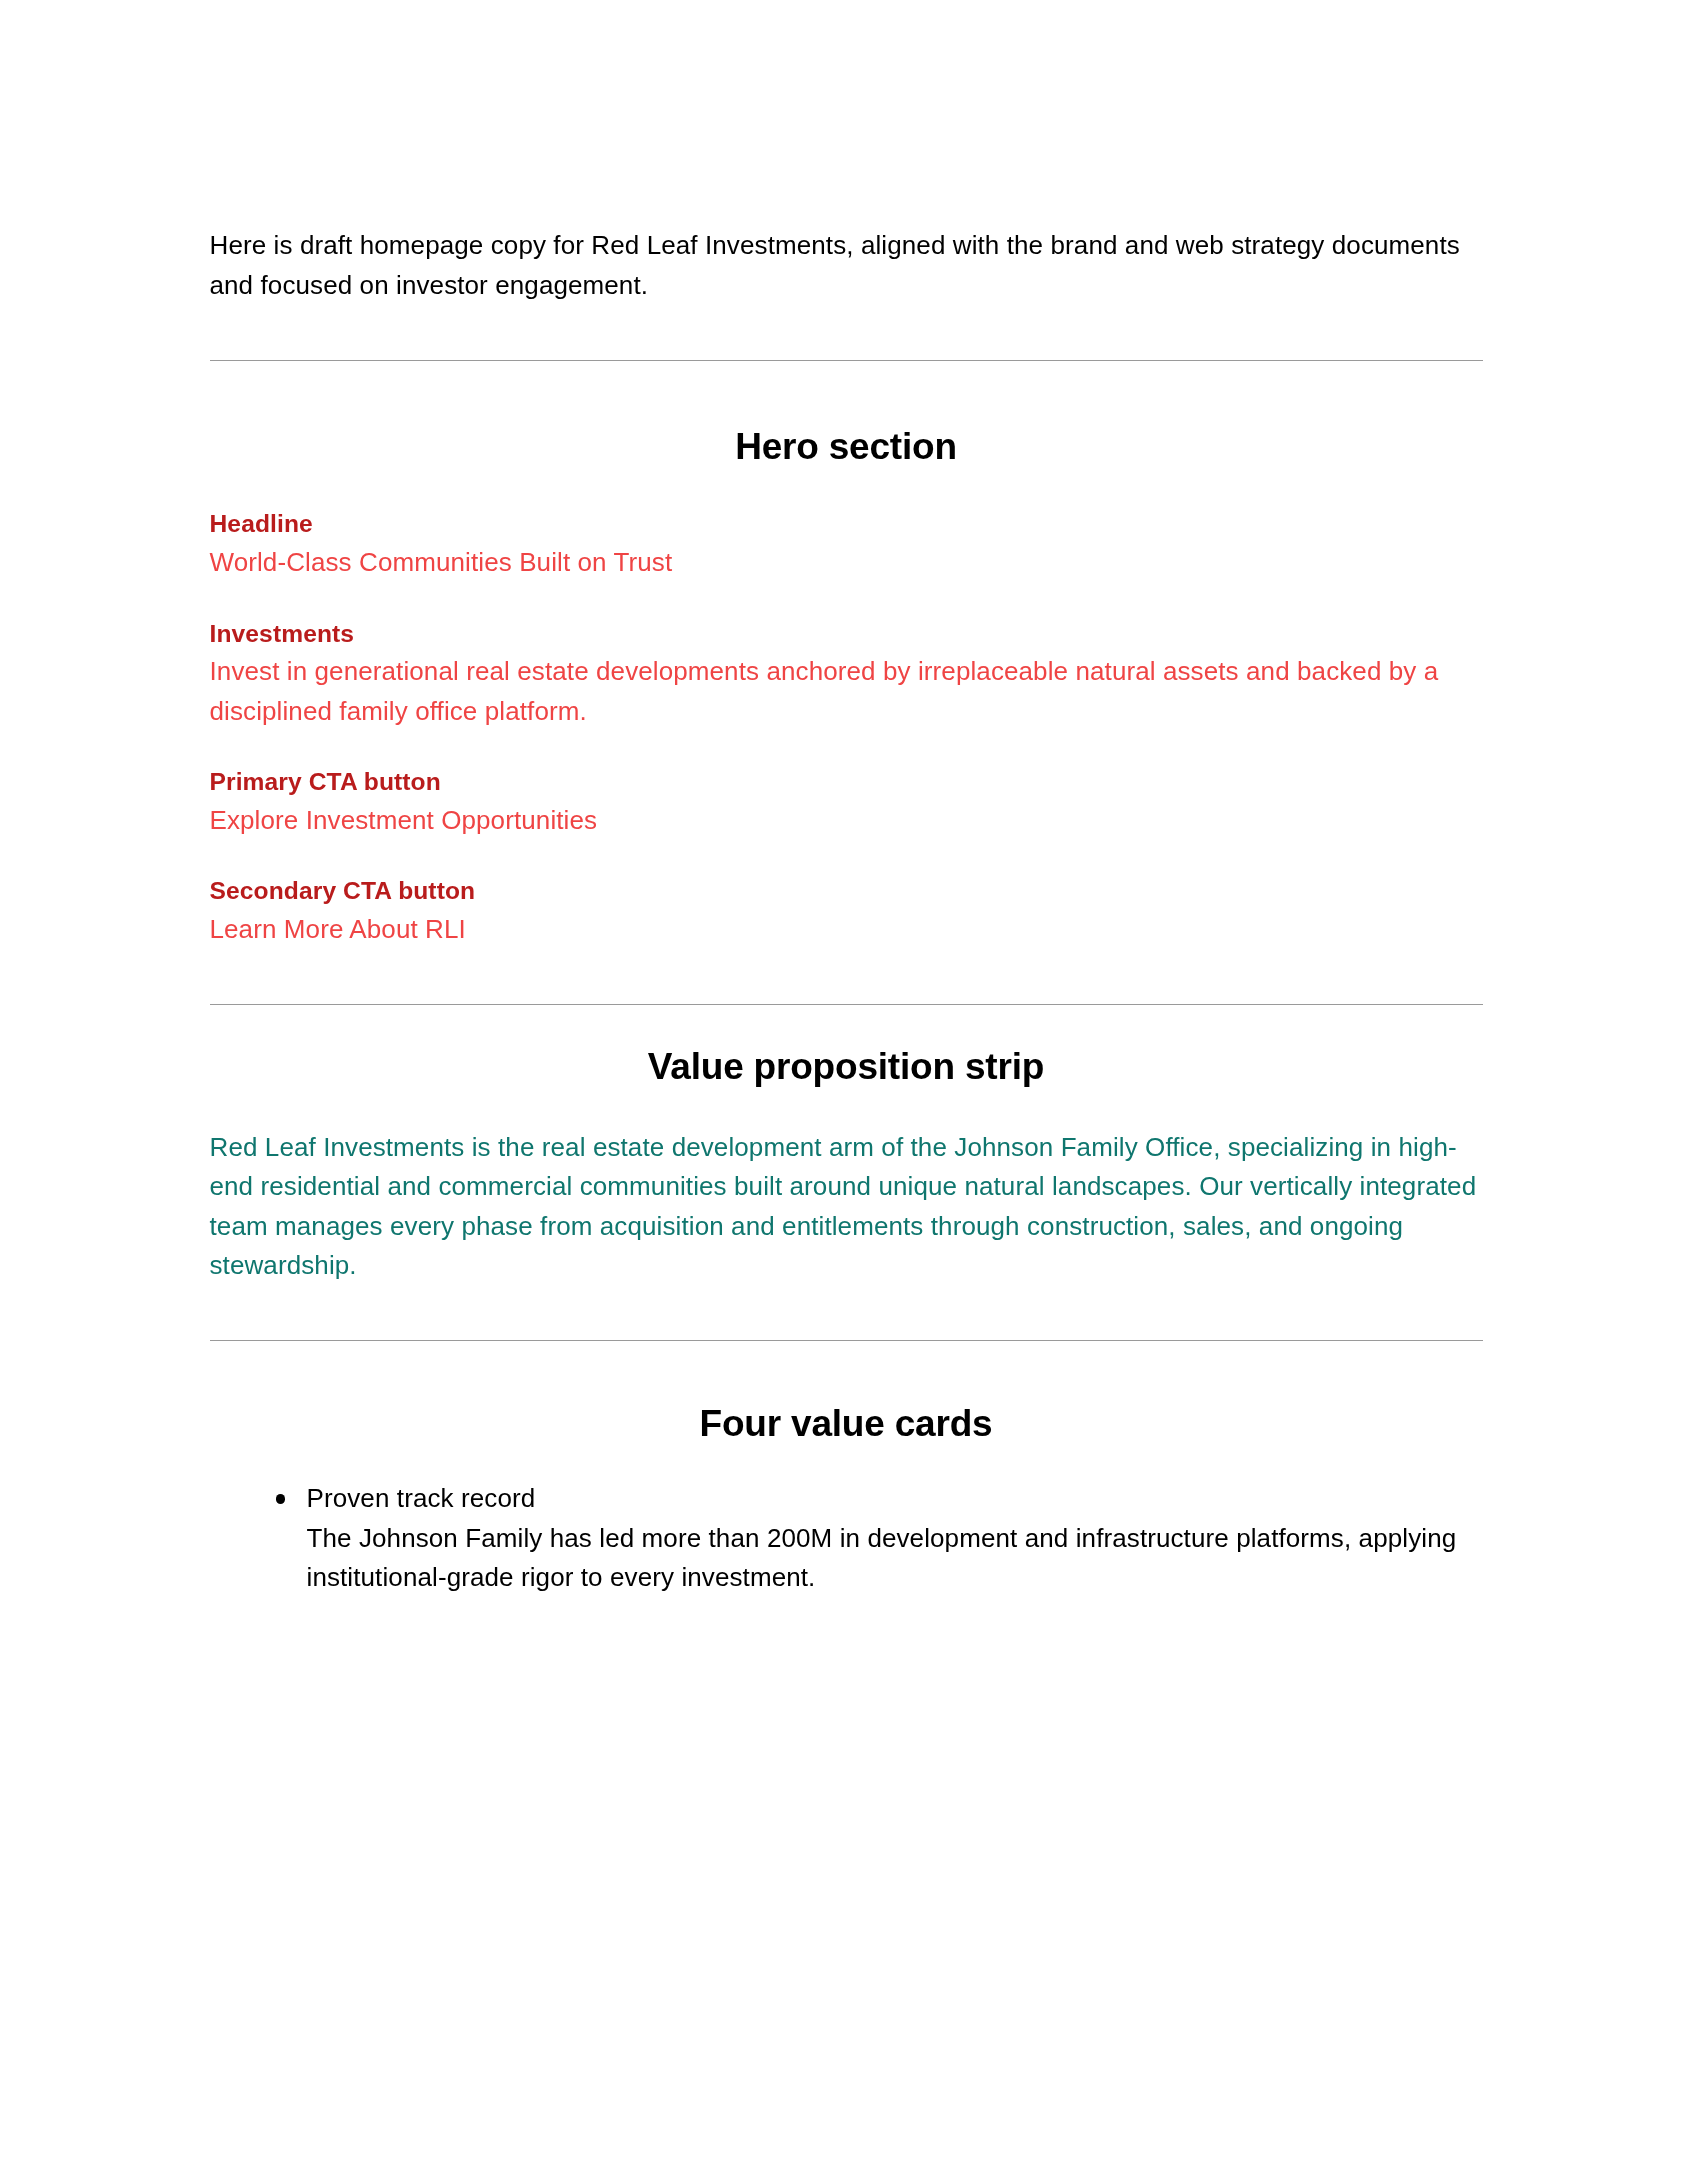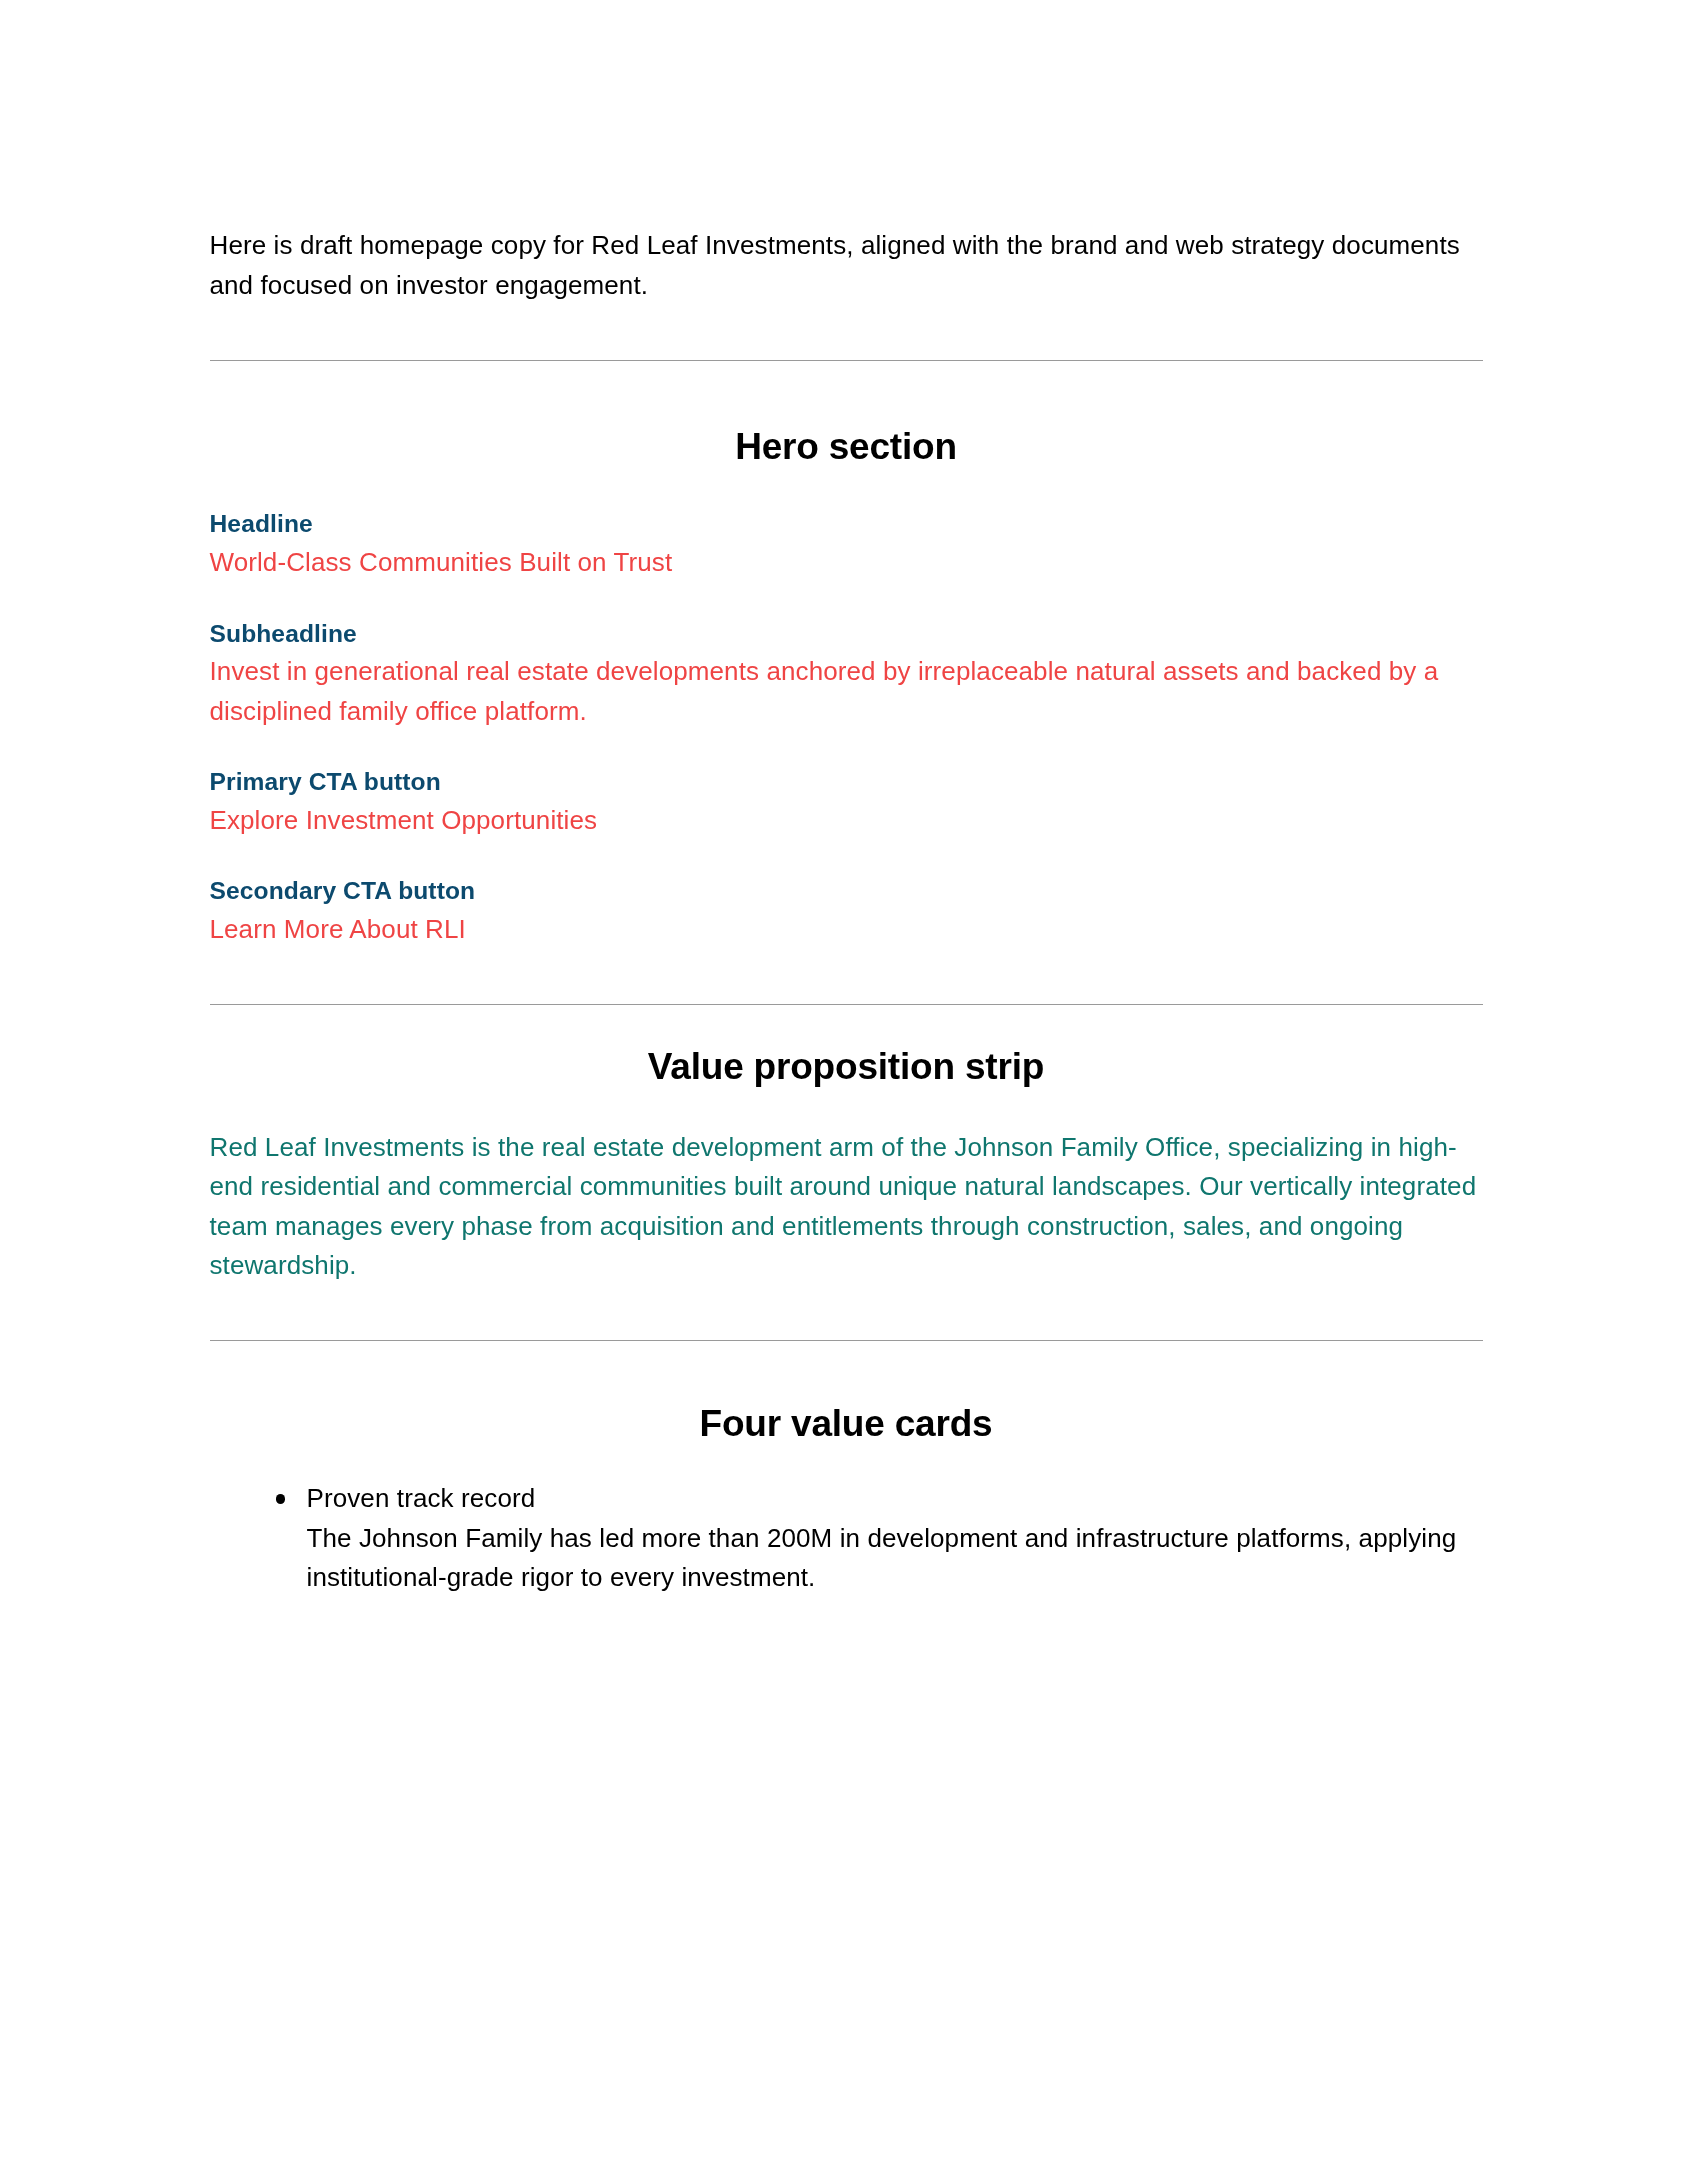--- a/index.html
+++ b/index.html
@@ -73,21 +73,21 @@
   
   .field {
     margin: 0;
   }
   .field-first { margin-top: 36px; }
   .field-next { margin-top: 32px; }
   .field-label {
     font-size: 24.6px;
     font-weight: bold;
     line-height: 1.53;
-    color: #0c4a6e;
+    color: #b91c1c;
     margin: 0;
     letter-spacing: 0.1px;
   }
   .field-value {
     font-size: 26px;
     line-height: 1.52;
     color: #ef4444;
     margin: 0;
     letter-spacing: 0.1px;
   }
@@ -147,21 +147,21 @@
     </div>
 
     <h2 class="section-heading sh-hero">Hero section</h2>
 
     <div class="field field-first">
       <div class="field-label">Headline</div>
       <div class="field-value">World-Class Communities Built on Trust</div>
     </div>
 
     <div class="field field-next">
-      <div class="field-label">Subheadline</div>
+      <div class="field-label">Investments</div>
       <div class="field-value">Invest in generational real estate developments anchored by irreplaceable natural assets and backed by a disciplined family office platform.</div>
     </div>
 
     <div class="field field-next">
       <div class="field-label">Primary CTA button</div>
       <div class="field-value">Explore Investment Opportunities</div>
     </div>
 
     <div class="field field-next">
       <div class="field-label">Secondary CTA button</div>

